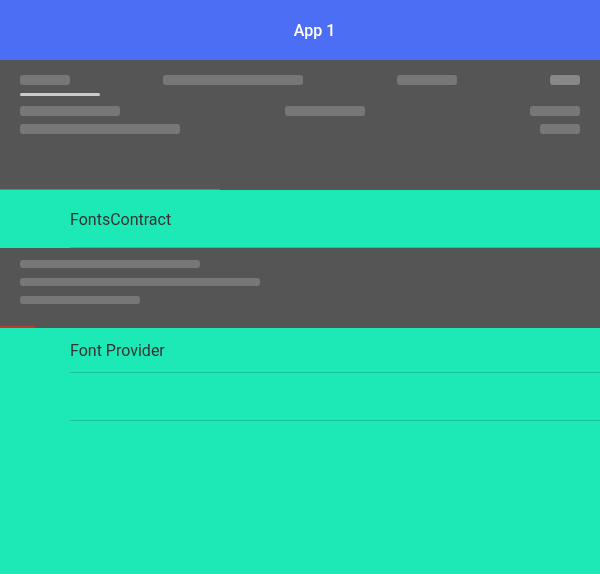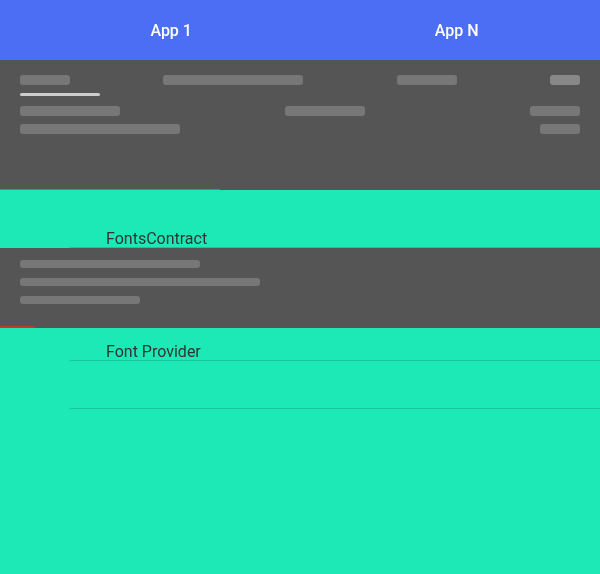--- a/index.html
+++ b/index.html
@@ -54,30 +54,29 @@
 
     .dark-section-2 {
       height: 80px;
     }
 
     
     .teal-section {
       background: #1de9b6;
       position: relative;
       display: flex;
-      align-items: flex-end;
-      padding-left: 36px;
+      align-items: center;
     }
 
     .teal-section-fonts-contract {
       height: 58px;
     }
 
     .teal-section-font-provider {
-      height: 33px;
+      height: 45px;
     }
 
     .teal-section-font-cache {
       height: 48px;
     }
 
     .teal-section-bottom {
       flex: 1;
       min-height: 90px;
     }
@@ -148,21 +147,20 @@
       background: rgba(0,0,0,0.15);
     }
   </style>
 </head>
 <body>
 
 <div class="container">
 
   <div class="app-bar">
     <span class="app-tab">App 1</span>
-    <span class="app-tab">App N</span>
   </div>
 
   <div class="connector-yellow"></div>
 
   <div class="dark-section dark-section-1">
     <div class="ds1-content">
 
       <div class="ds1-row">
         <div class="ds1-box" style="width:50px;"></div>
         <div class="ds1-box" style="width:140px;"></div>

